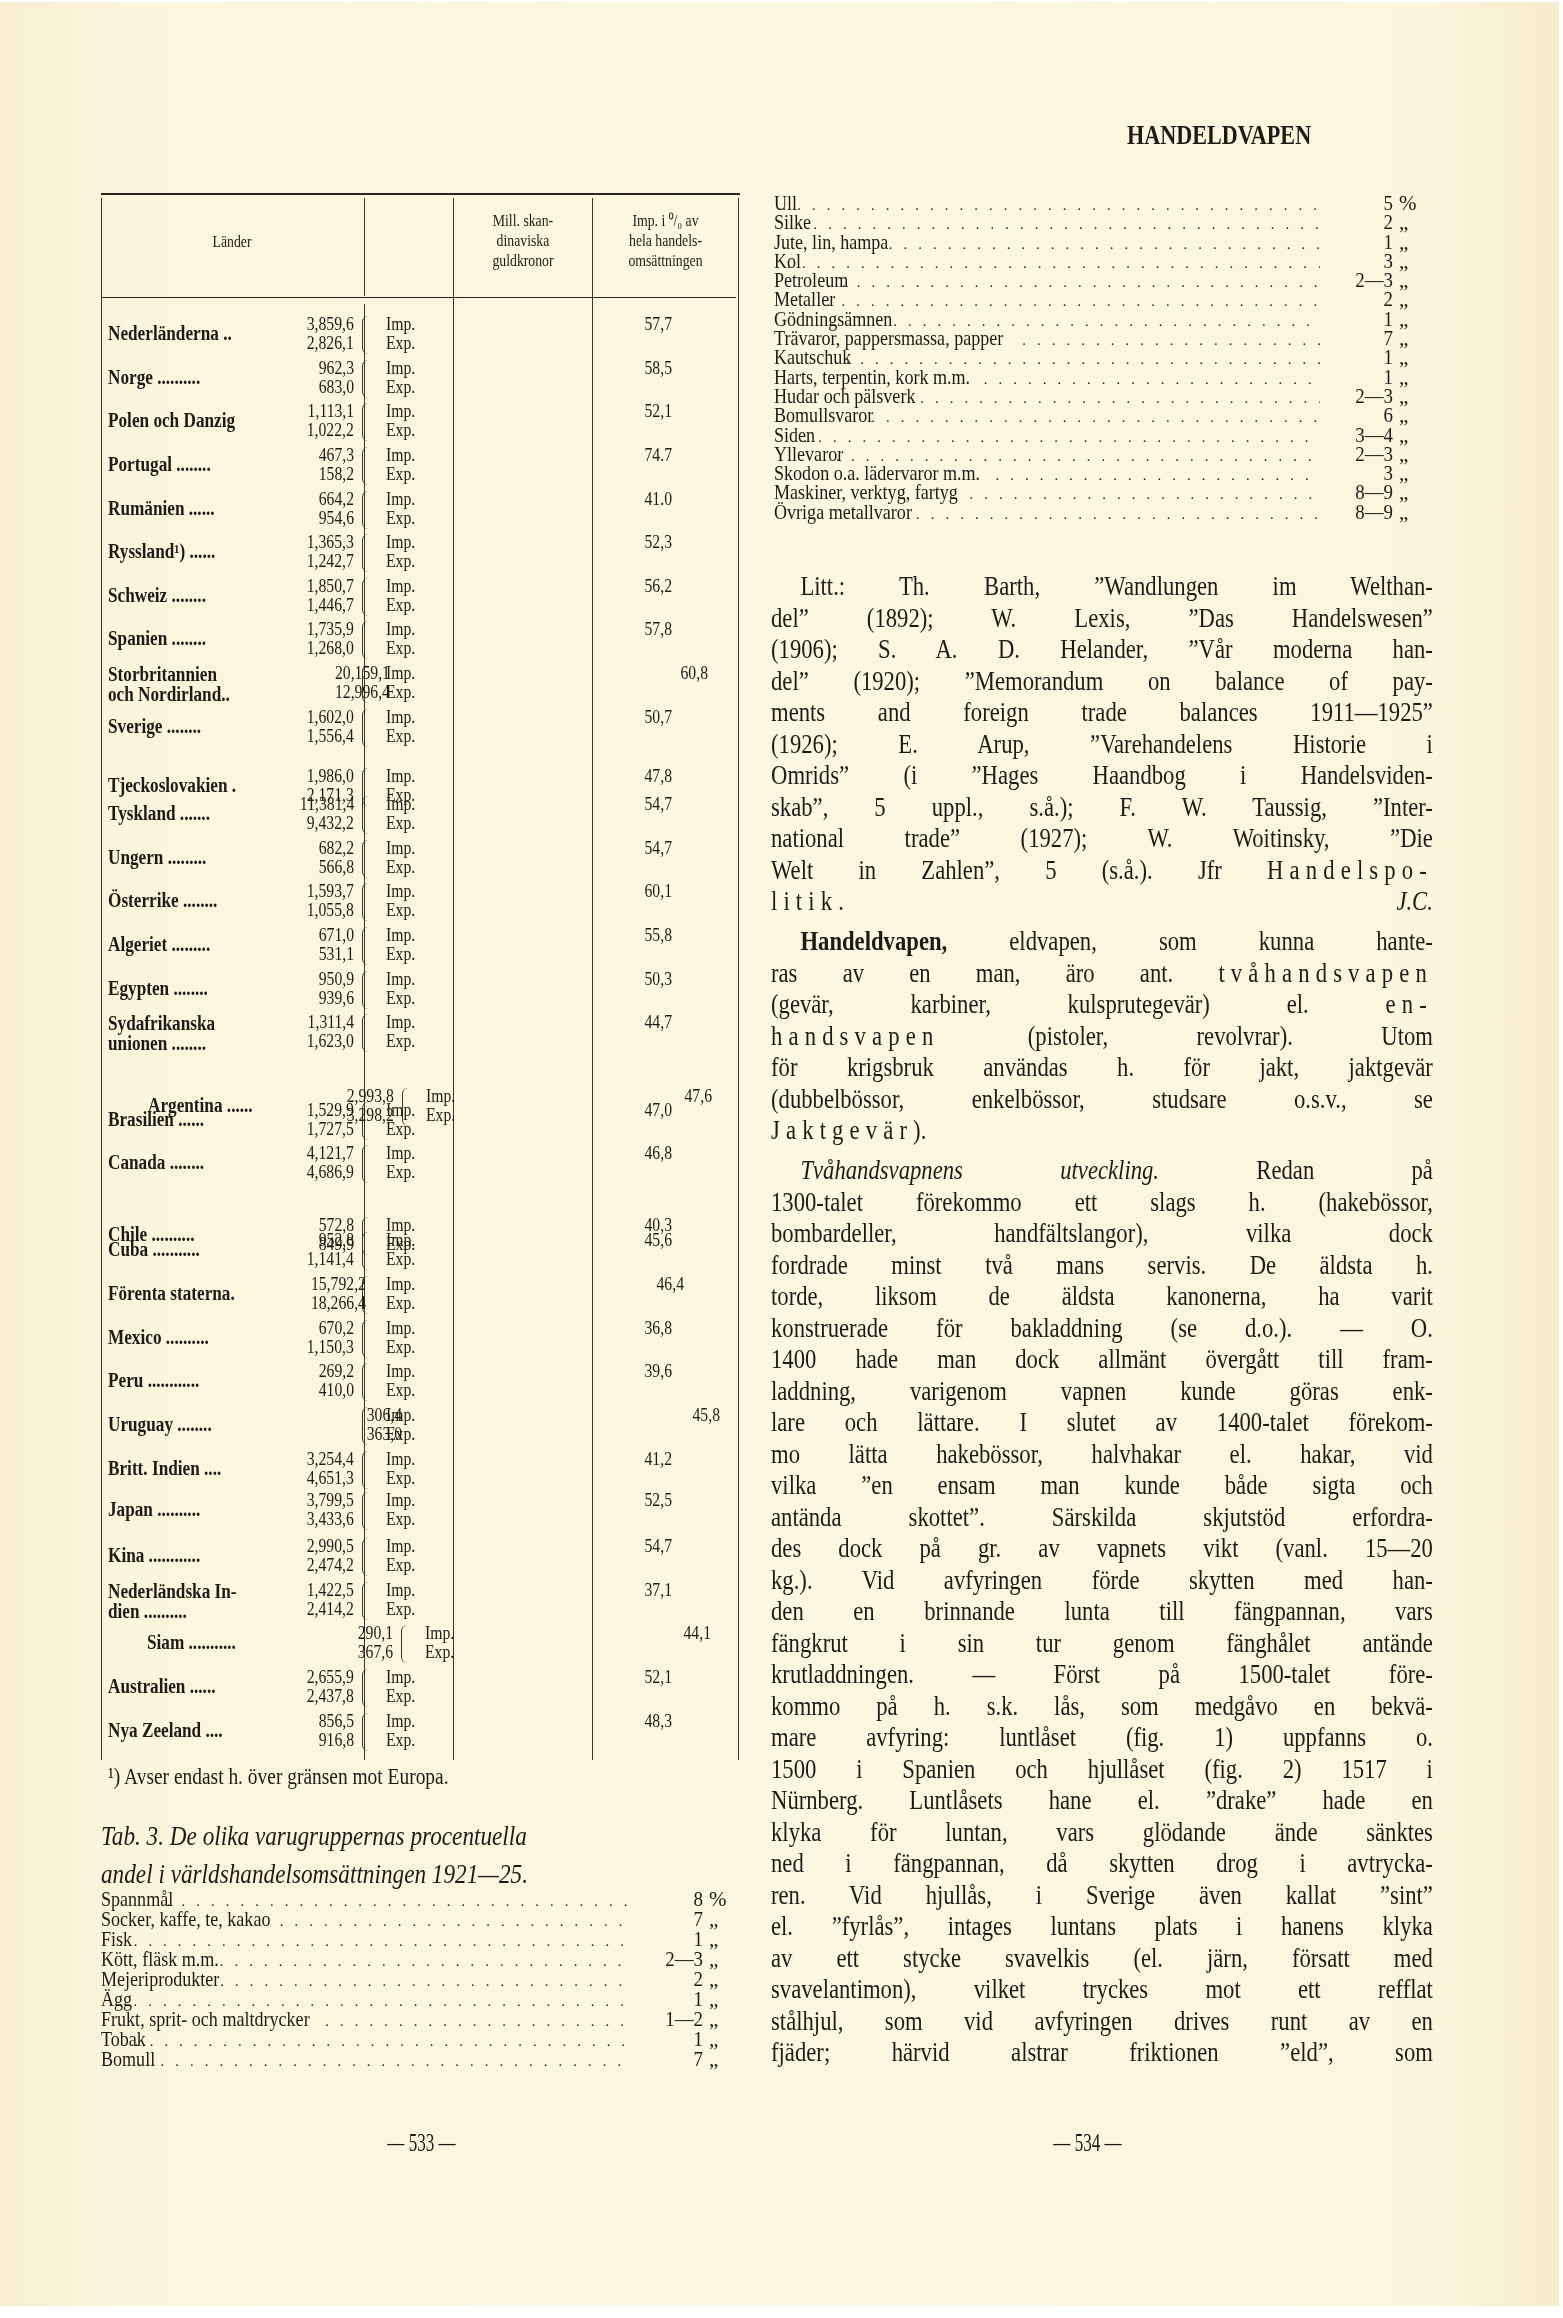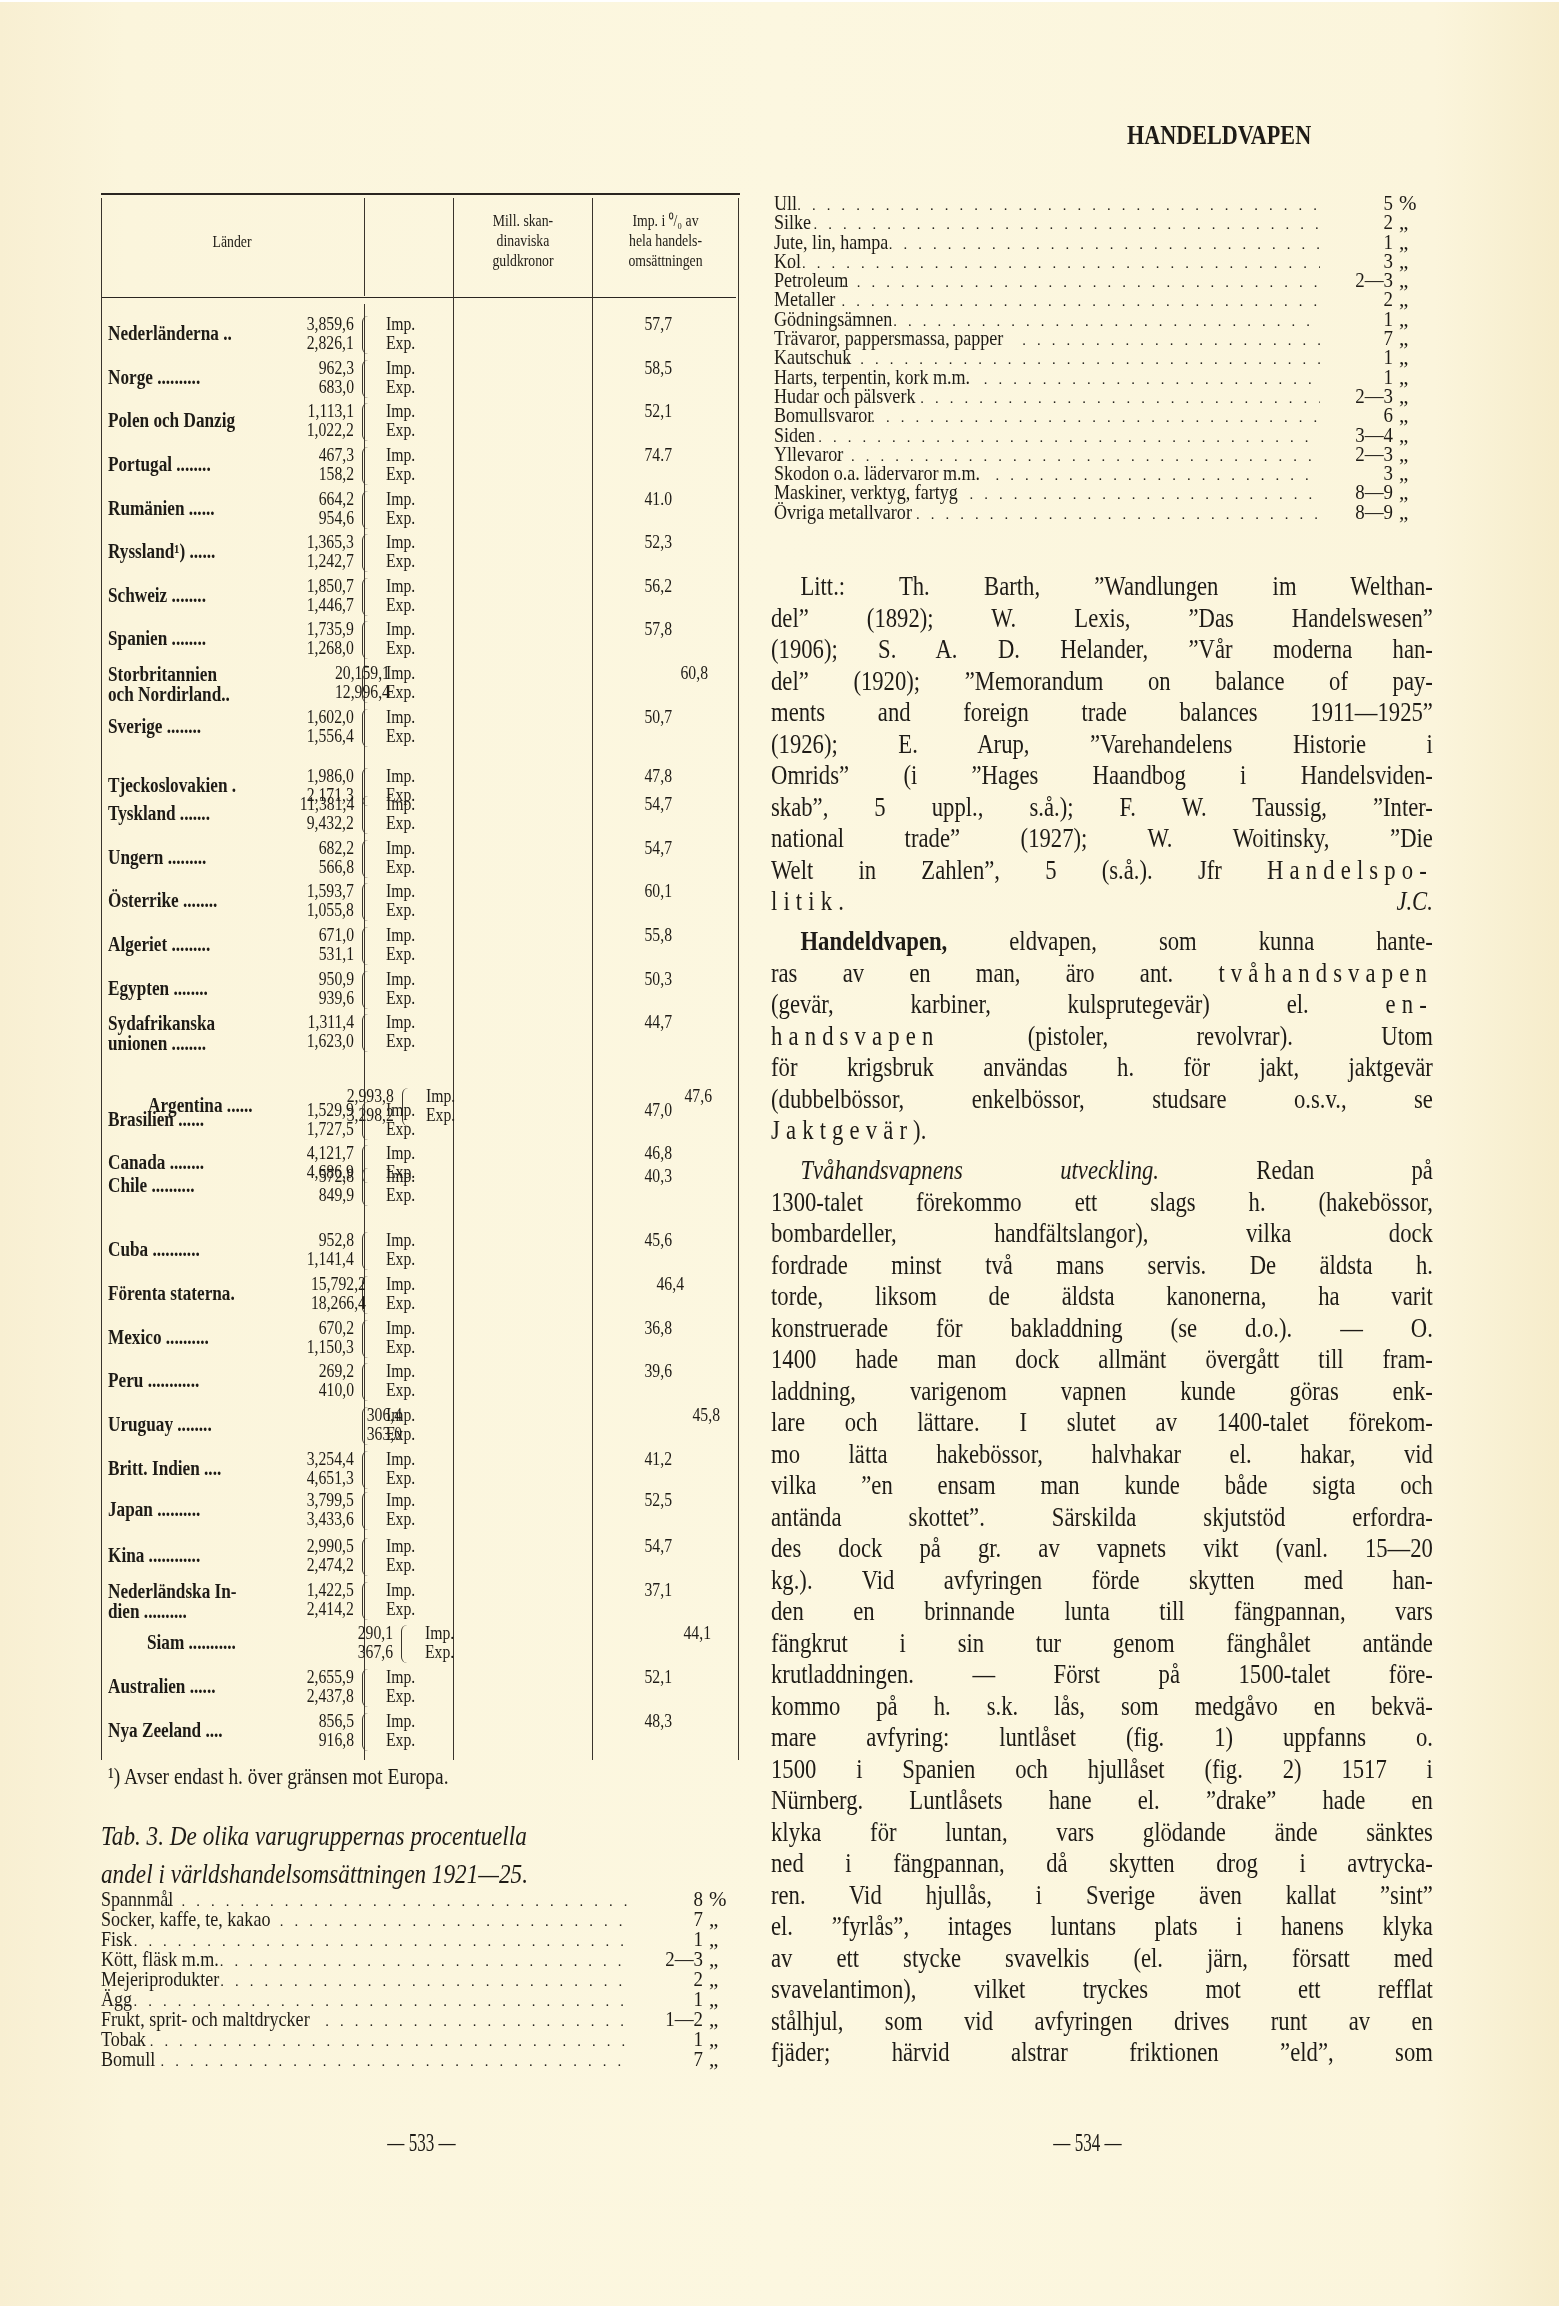--- a/index.html
+++ b/index.html
@@ -328,21 +328,21 @@
         <div class="country one">
           <div>Canada ........</div>
         </div>
         <div class="brace"></div>
         <div class="kind imp">Imp.</div>
         <div class="kind exp">Exp.</div>
         <div class="val imp">4,121,7</div>
         <div class="val exp">4,686,9</div>
         <div class="pct">46,8</div>
       </div>
-      <div class="row" style="top: 852px; text-decoration: underline;">
+      <div class="row" style="top: 901px; text-decoration: underline;">
         <div class="country one">
           <div>Chile ..........</div>
         </div>
         <div class="brace"></div>
         <div class="kind imp">Imp.</div>
         <div class="kind exp">Exp.</div>
         <div class="val imp">572,8</div>
         <div class="val exp">849,9</div>
         <div class="pct">40,3</div>
       </div>

